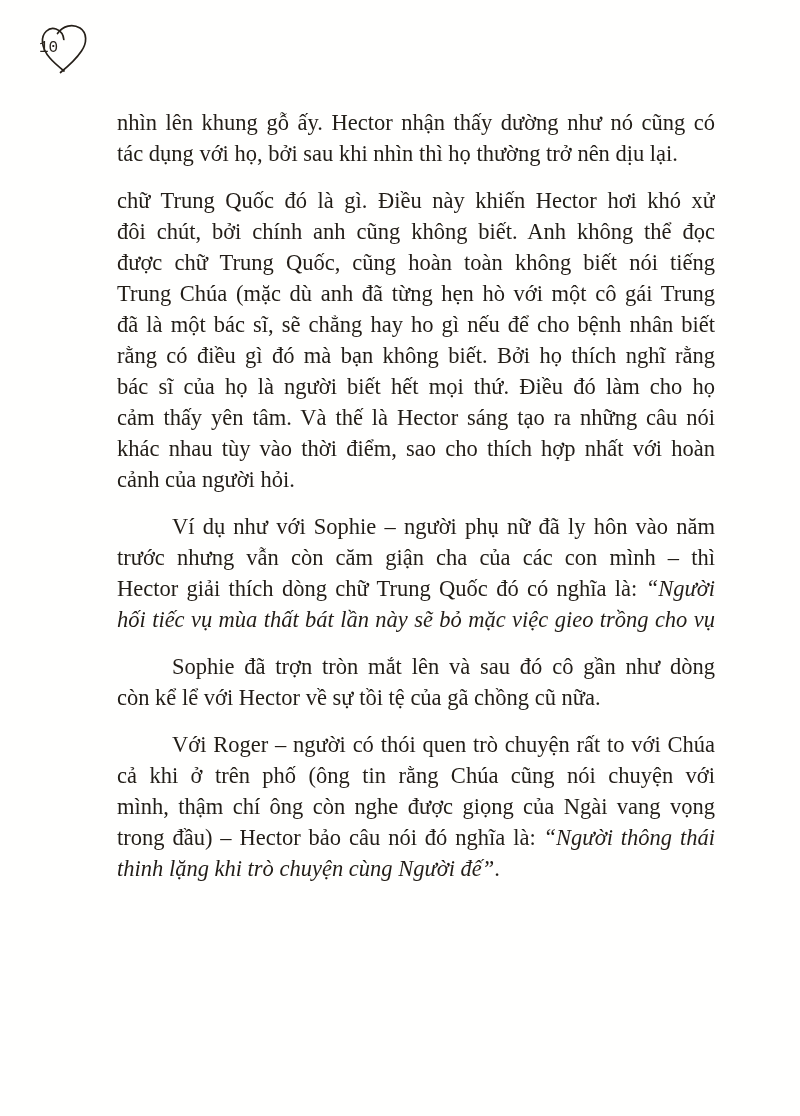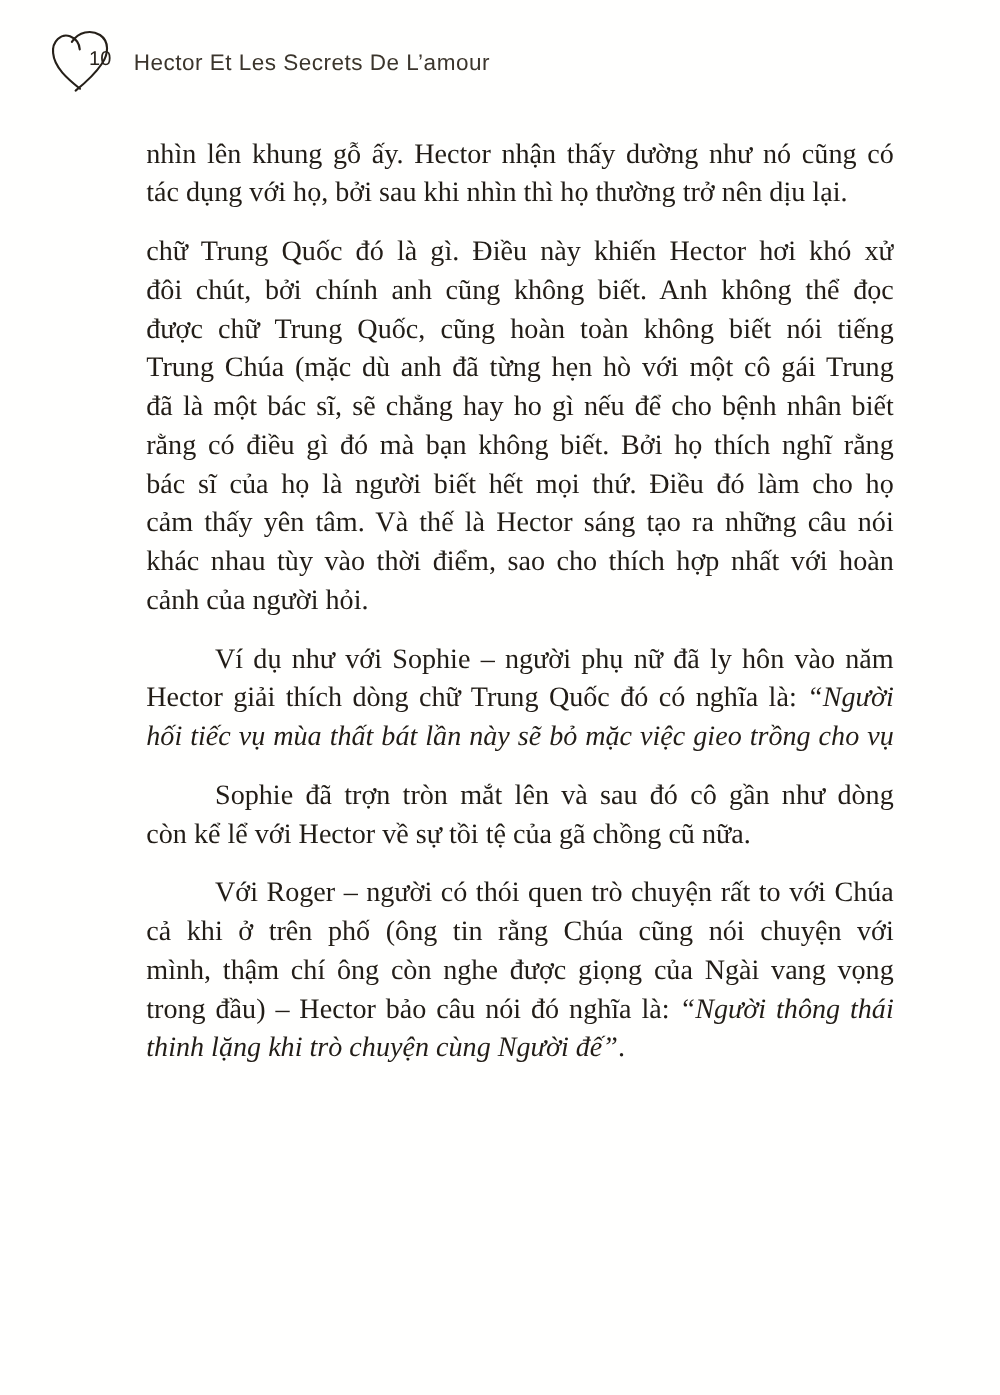--- a/index.html
+++ b/index.html
@@ -20,22 +20,22 @@
     display: flex;
     align-items: center;
     gap: 17px;
   }
   .heart-badge { position: relative; width: 52px; height: 54px; }
   .heart-badge svg { position: absolute; left: 0; top: 0; }
   .page-num {
     position: absolute;
     top: 17px; left: 1px;
     width: 50px;
-    text-align: right;
-    font-family: Liberation Sans, sans-serif;
+    text-align: left;
+    font-family: Liberation Mono, monospace;
     font-size: 16px;
     color: #2a241d;
   }
   .book-title {
     font-family: "Liberation Sans", sans-serif;
     font-size: 18px;
     letter-spacing: 0.4px;
     color: #3b352c;
     margin-top: 2px;
   }
@@ -65,21 +65,20 @@
 <div class="page">
 
   <header class="page-header">
     <div class="heart-badge">
       <svg width="52" height="54" viewBox="0 0 52 54" fill="none" stroke="#262019" stroke-width="1.7" stroke-linecap="round">
         <path d="M26 49 C16 41 5.5 32 4.5 20.5 C3.5 11 11 4.5 18 7 C23 9 25.5 13.5 25.8 17.5"></path>
         <path d="M19.5 11.5 C25 3.5 34.5 1.5 42 6 C49.5 11 49 21 43.5 29 C38.5 36.5 30.5 44 22.5 50.5"></path>
       </svg>
       <span class="page-num">10</span>
     </div>
-    <div class="book-title">Hector Et Les Secrets De L’amour</div>
   </header>
 
   <main class="body-text" id="paragraphs">
       <div class="para">
         <div class="line"><span>nhìn lên khung gỗ ấy. Hector nhận thấy dường như nó cũng có</span></div>
         <div class="line last"><span>tác dụng với họ, bởi sau khi nhìn thì họ thường trở nên dịu lại.</span></div>
       </div>
       <div class="para">
         <div class="line"><span>chữ Trung Quốc đó là gì. Điều này khiến Hector hơi khó xử</span></div>
         <div class="line"><span>đôi chút, bởi chính anh cũng không biết. Anh không thể đọc</span></div>
@@ -87,20 +86,21 @@
         <div class="line"><span>Trung Chúa (mặc dù anh đã từng hẹn hò với một cô gái Trung</span></div>
         <div class="line"><span>đã là một bác sĩ, sẽ chẳng hay ho gì nếu để cho bệnh nhân biết</span></div>
         <div class="line"><span>rằng có điều gì đó mà bạn không biết. Bởi họ thích nghĩ rằng</span></div>
         <div class="line"><span>bác sĩ của họ là người biết hết mọi thứ. Điều đó làm cho họ</span></div>
         <div class="line"><span>cảm thấy yên tâm. Và thế là Hector sáng tạo ra những câu nói</span></div>
         <div class="line"><span>khác nhau tùy vào thời điểm, sao cho thích hợp nhất với hoàn</span></div>
         <div class="line last"><span>cảnh của người hỏi.</span></div>
       </div>
       <div class="para">
         <div class="line indent"><span>Ví dụ như với Sophie – người phụ nữ đã ly hôn vào năm</span></div>
+        <div class="line"><span>trước nhưng vẫn còn căm giận cha của các con mình – thì</span></div>
         <div class="line"><span>Hector giải thích dòng chữ Trung Quốc đó có nghĩa là: </span><span class="it">“Người</span></div>
         <div class="line"><span class="it">hối tiếc vụ mùa thất bát lần này sẽ bỏ mặc việc gieo trồng cho vụ</span></div>
       </div>
       <div class="para">
         <div class="line indent"><span>Sophie đã trợn tròn mắt lên và sau đó cô gần như dòng</span></div>
         <div class="line last"><span>còn kể lể với Hector về sự tồi tệ của gã chồng cũ nữa.</span></div>
       </div>
       <div class="para">
         <div class="line indent"><span>Với Roger – người có thói quen trò chuyện rất to với Chúa</span></div>
         <div class="line"><span>cả khi ở trên phố (ông tin rằng Chúa cũng nói chuyện với</span></div>

